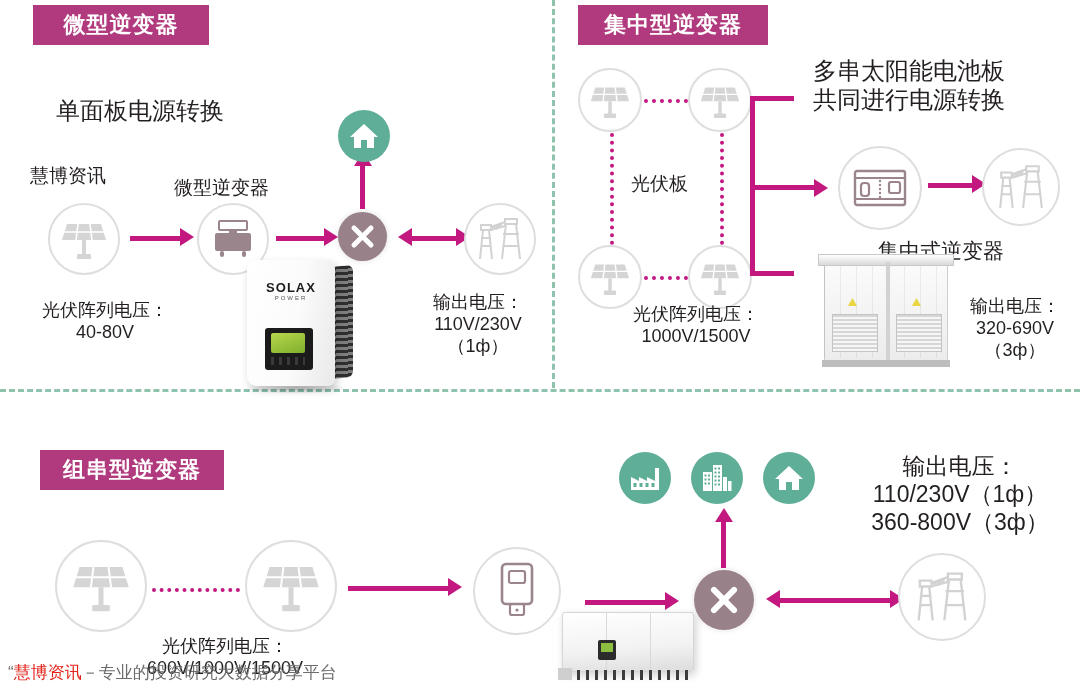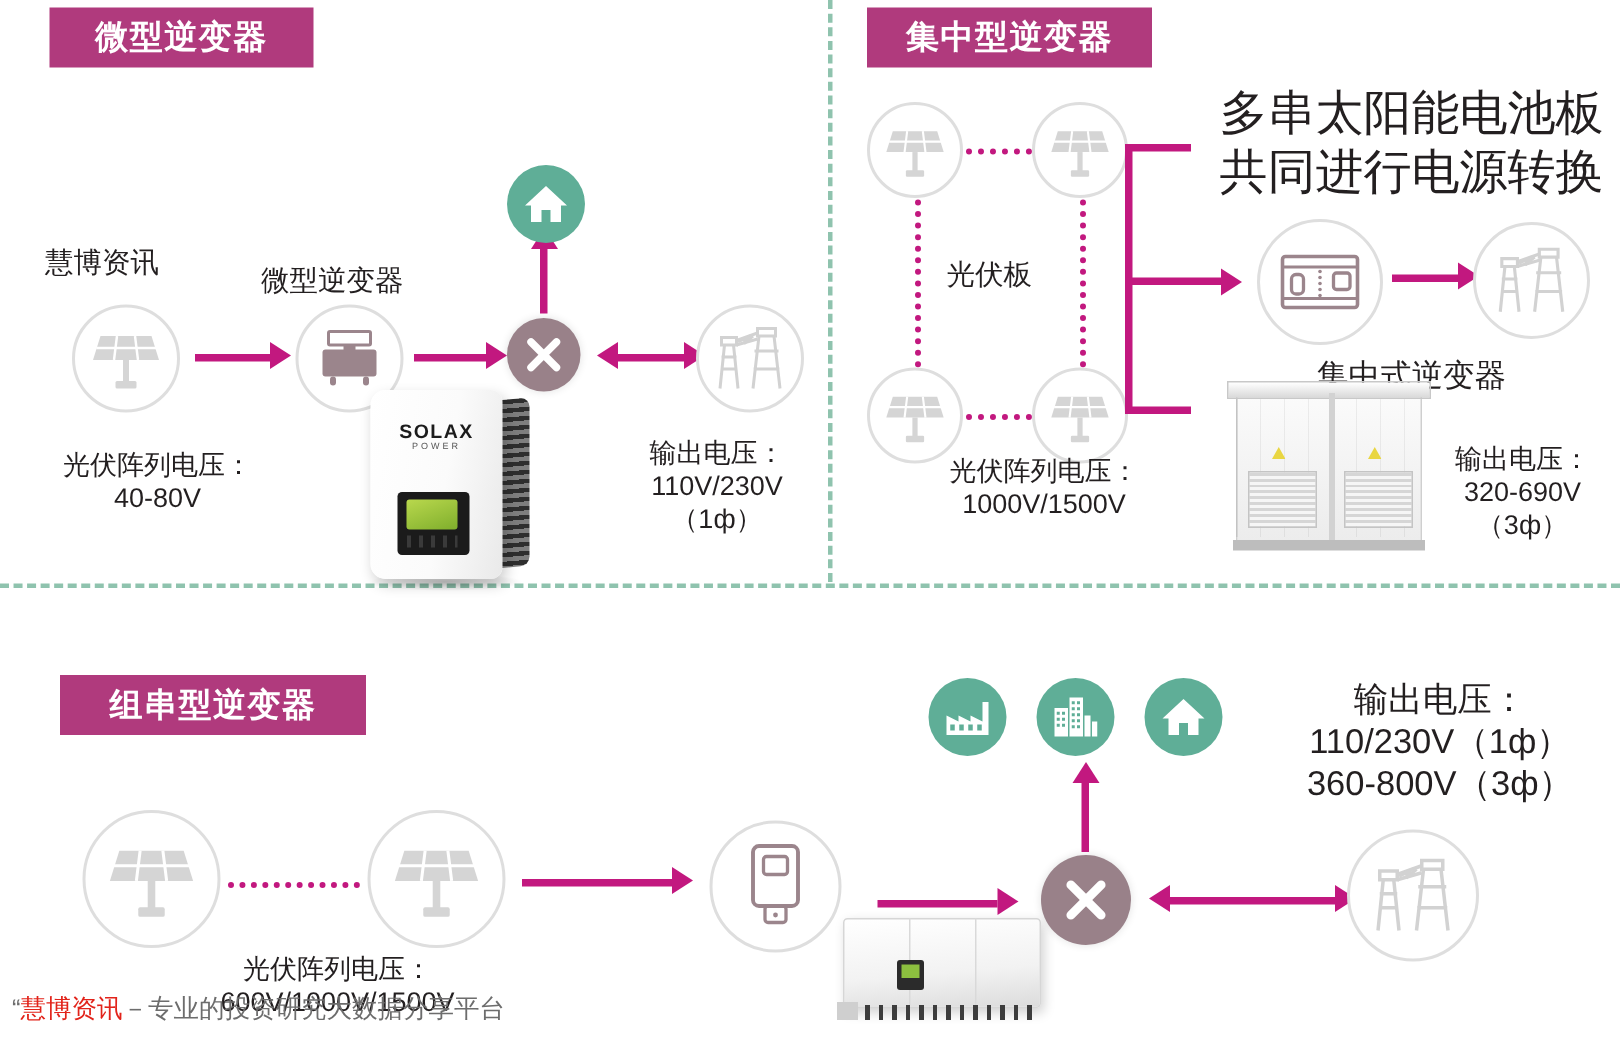--- a/index.html
+++ b/index.html
@@ -27,25 +27,25 @@
   .badge{
     position:absolute;
     background:#b03a7d;
     color:#ffffff;
     font-weight:bold;
     letter-spacing:1px;
     display:flex; align-items:center; justify-content:center;
   }
   #badge-micro  { left:33px;  top:5px;   width:176px; height:40px; font-size:22px; }
   #badge-central{ left:578px; top:5px;   width:190px; height:40px; font-size:22px; }
-  #badge-string { left:40px;  top:450px; width:204px; height:40px; font-size:22px; }
+  #badge-string { left:40px;  top:450px; width:184px; height:40px; font-size:22px; }
 
   
   .txt{ position:absolute; line-height:1.22; white-space:pre; }
-  .head-line{ font-size:32px; }
+  .head-line{ font-size:24px; }
   .cap{ font-size:19px; }
   .val{ font-size:18px; }
 
   
   .circ{
     position:absolute; border-radius:50%;
     border:2px solid #dedede; background:#fff;
     display:flex; align-items:center; justify-content:center;
   }
   .circ.small{ width:64px; height:64px; border-width:2px; }
@@ -189,20 +189,21 @@
 </head>
 <body>
 
 <div class="stage">
 
   <div class="v-divider"></div>
   <div class="h-divider"></div>
 
   <div class="badge" id="badge-micro">微型逆变器</div>
 
+  <div class="txt head-line" style="left:56px; top:96px;">单面板电源转换</div>
 
   <div class="txt cap" style="left:30px; top:164px;">慧博资讯</div>
 
   <div class="txt cap" style="left:174px; top:176px;">微型逆变器</div>
 
   <div class="circ" style="left:48px; top:203px; width:72px; height:72px;">
     <svg width="46" height="42" viewBox="0 0 46 42" aria-hidden="true">
       <g fill="#d5d5d5">
         <path d="M6 6 L40 6 L45 22 L1 22 Z"></path>
         <rect x="21" y="22" width="4" height="16"></rect>

